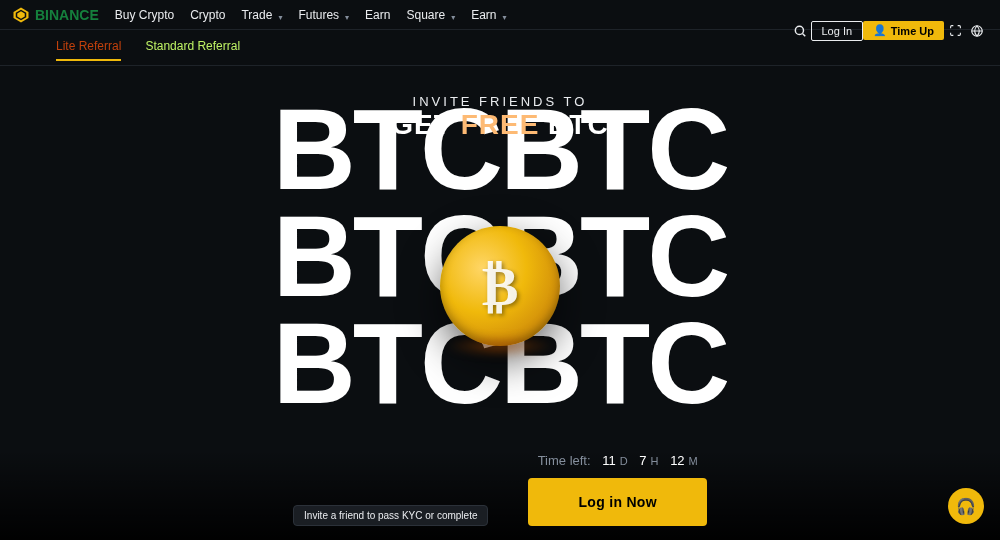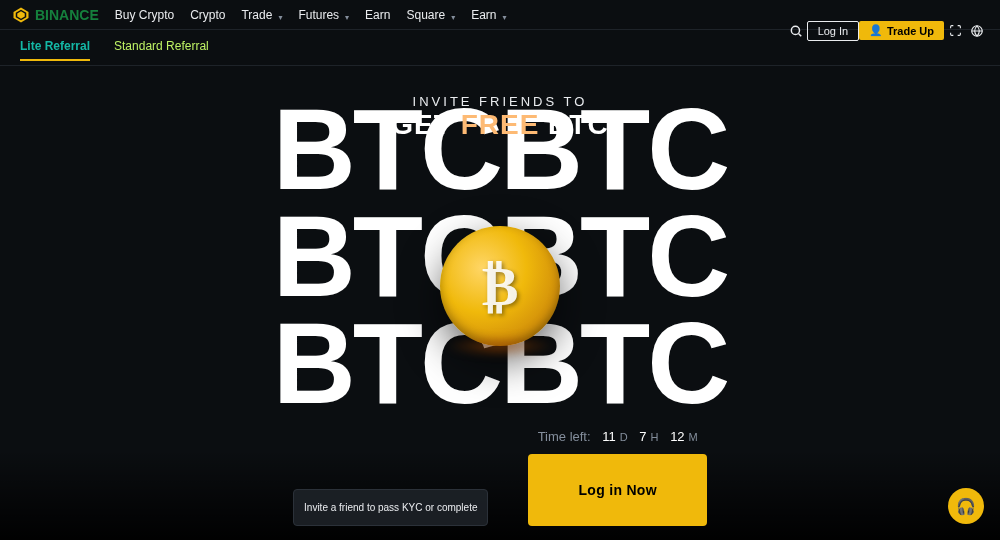--- a/index.html
+++ b/index.html
@@ -107,22 +107,23 @@
       border-bottom: 1px solid #1e2329;
     }
     .tab-item {
       font-size: 12px;
       color: #bef264;
       cursor: pointer;
       padding-bottom: 4px;
       position: relative;
     }
     .tab-item.active {
-      color: #14b8a6;
-      font-weight: 700;
+      color: #c2410c;
+      font-weight: 400;
+      margin-left: 36px;
     }
     .tab-item.active::after {
       content: '';
       position: absolute;
       bottom: -4px;
       left: 0;
       width: 100%;
       height: 2px;
       background: #f0b90b;
     }
@@ -230,21 +231,21 @@
     
     .notification-ticker {
       display: flex;
       flex-direction: column;
       gap: 4px;
     }
     .ticker-item {
       background: rgba(30,35,41,0.85);
       border: 1px solid #2b3139;
       border-radius: 4px;
-      padding: 12px 10px;
+      padding: 4px 10px;
       font-size: 10px;
       color: #eaecef;
       white-space: nowrap;
       margin-top: 16px;
     }
     .ticker-btc { color: #f0b90b; }
 
     
     .cta-section {
       display: flex;
@@ -263,21 +264,21 @@
     .timer-label { color: #848e9c; }
     .timer-val { font-weight: 400; color: #fff; }
     .timer-unit { color: #848e9c; font-size: 11px; }
     .btn-login-now {
       background: #f0b90b;
       color: #000;
       font-size: 14px;
       font-weight: 700;
       border: none;
       border-radius: 4px;
-      padding: 28px 50px;
+      padding: 16px 50px;
       cursor: pointer;
       letter-spacing: 0.3px;
     }
 
     
     .support-btn {
       position: absolute;
       bottom: 16px;
       right: 16px;
       width: 36px;
@@ -330,21 +331,21 @@
   <div class="nav-icons">
     <div class="nav-icon-btn">
       <svg width="14" height="14" viewBox="0 0 24 24" fill="none" stroke="#eaecef" stroke-width="2.5">
         <circle cx="11" cy="11" r="7"></circle>
           <line x1="21" y1="21" x2="16.65" y2="16.65"></line>
       </svg>
     </div>
     <button class="btn-login">Log In</button>
     <button class="btn-signup">
       <span>👤</span>
-      <span>Trade Up</span>
+      <span>Time Up</span>
     </button>
     <div class="nav-icon-btn">
       <svg width="13" height="13" viewBox="0 0 24 24" fill="none" stroke="#eaecef" stroke-width="2">
         <path d="M8 3H5a2 2 0 00-2 2v3m18 0V5a2 2 0 00-2-2h-3m0 18h3a2 2 0 002-2v-3M3 16v3a2 2 0 002 2h3"></path>
       </svg>
     </div>
     <div class="nav-icon-btn">
       <svg width="14" height="14" viewBox="0 0 24 24" fill="none" stroke="#eaecef" stroke-width="2">
         <circle cx="12" cy="12" r="9"></circle>
         <path d="M12 3c-2.5 3-4 5.5-4 9s1.5 6 4 9M12 3c2.5 3 4 5.5 4 9s-1.5 6-4 9M3 12h18"></path>

